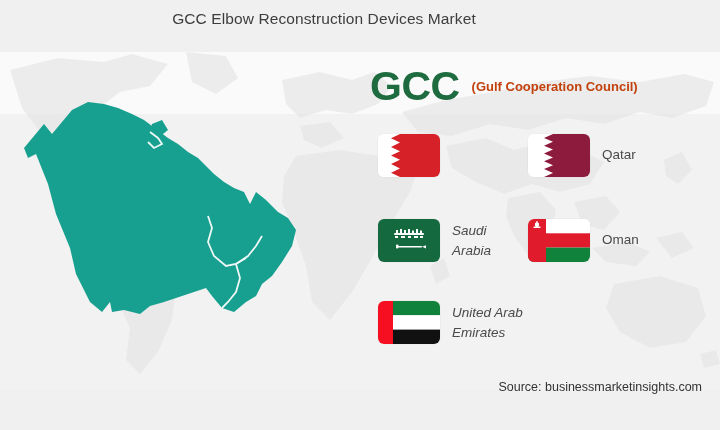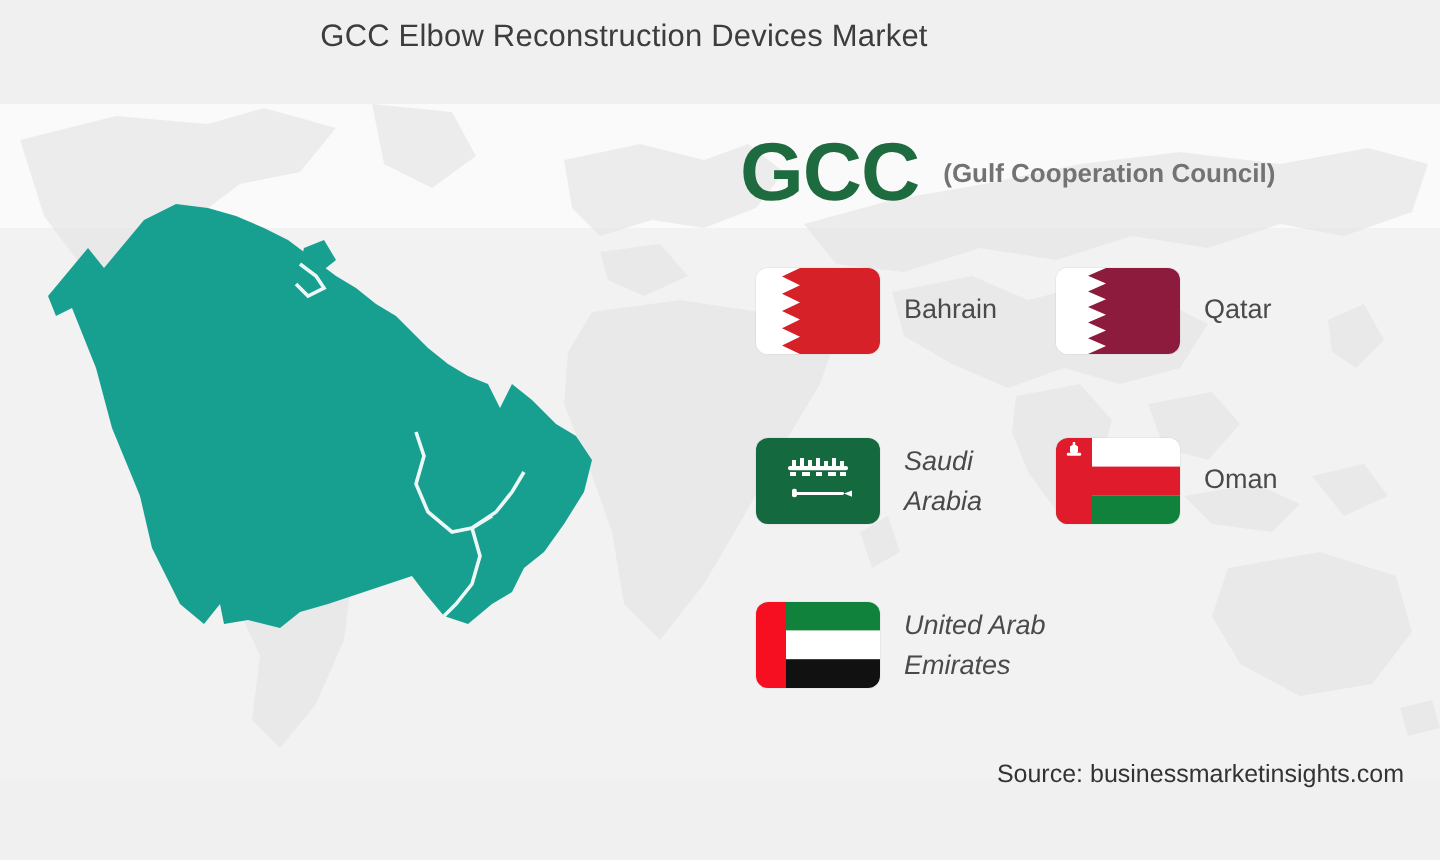--- a/index.html
+++ b/index.html
@@ -38,21 +38,21 @@
   .band-footer {
     position: absolute;
     left: 0; top: 390px;
     width: 720px; height: 40px;
     background: #f0f0f0;
   }
 
   
   .page-title {
     position: absolute;
-    left: 0; top: 10px;
+    left: 12px; top: 10px;
     width: 624px;
     text-align: center;
     font-size: 15.5px;
     color: #3d3d3d;
     letter-spacing: 0.1px;
   }
 
   
   .world-bg {
     position: absolute;
@@ -78,21 +78,21 @@
   .gcc-abbr {
     font-size: 41px;
     font-weight: bold;
     color: #1d6b3e;
     line-height: 1;
     letter-spacing: -0.5px;
   }
   .gcc-expand {
     font-size: 13px;
     font-weight: bold;
-    color: #737373;
+    color: #c2410c;
     margin-left: 12px;
     white-space: nowrap;
   }
 
   
   .flag-grid {
     position: absolute;
     left: 378px; top: 134px;
     width: 330px;
     display: grid;
@@ -198,21 +198,20 @@
 
   <div class="flag-grid">
 
     <div class="flag-cell">
       <div class="flag-box">
         <svg width="62" height="43" viewBox="0 0 62 43">
           <rect width="62" height="43" fill="#ffffff"></rect>
           <path fill="#d62128" d="M62 0 H22 L13 4.3 L22 8.6 L13 12.9 L22 17.2 L13 21.5 L22 25.8 L13 30.1 L22 34.4 L13 38.7 L22 43 H62 Z"></path>
         </svg>
       </div>
-      <div class="flag-label">Bahrain</div>
     </div>
 
     <div class="flag-cell">
       <div class="flag-box">
         <svg width="62" height="43" viewBox="0 0 62 43">
           <rect width="62" height="43" fill="#ffffff"></rect>
           <path fill="#8d1b3d" d="M62 0 H25 L16 3.9 L25 7.8 L16 11.7 L25 15.6 L16 19.5 L25 23.4 L16 27.3 L25 31.2 L16 35.1 L25 39 L16 43 H62 Z"></path>
         </svg>
       </div>
       <div class="flag-label">Qatar</div>

